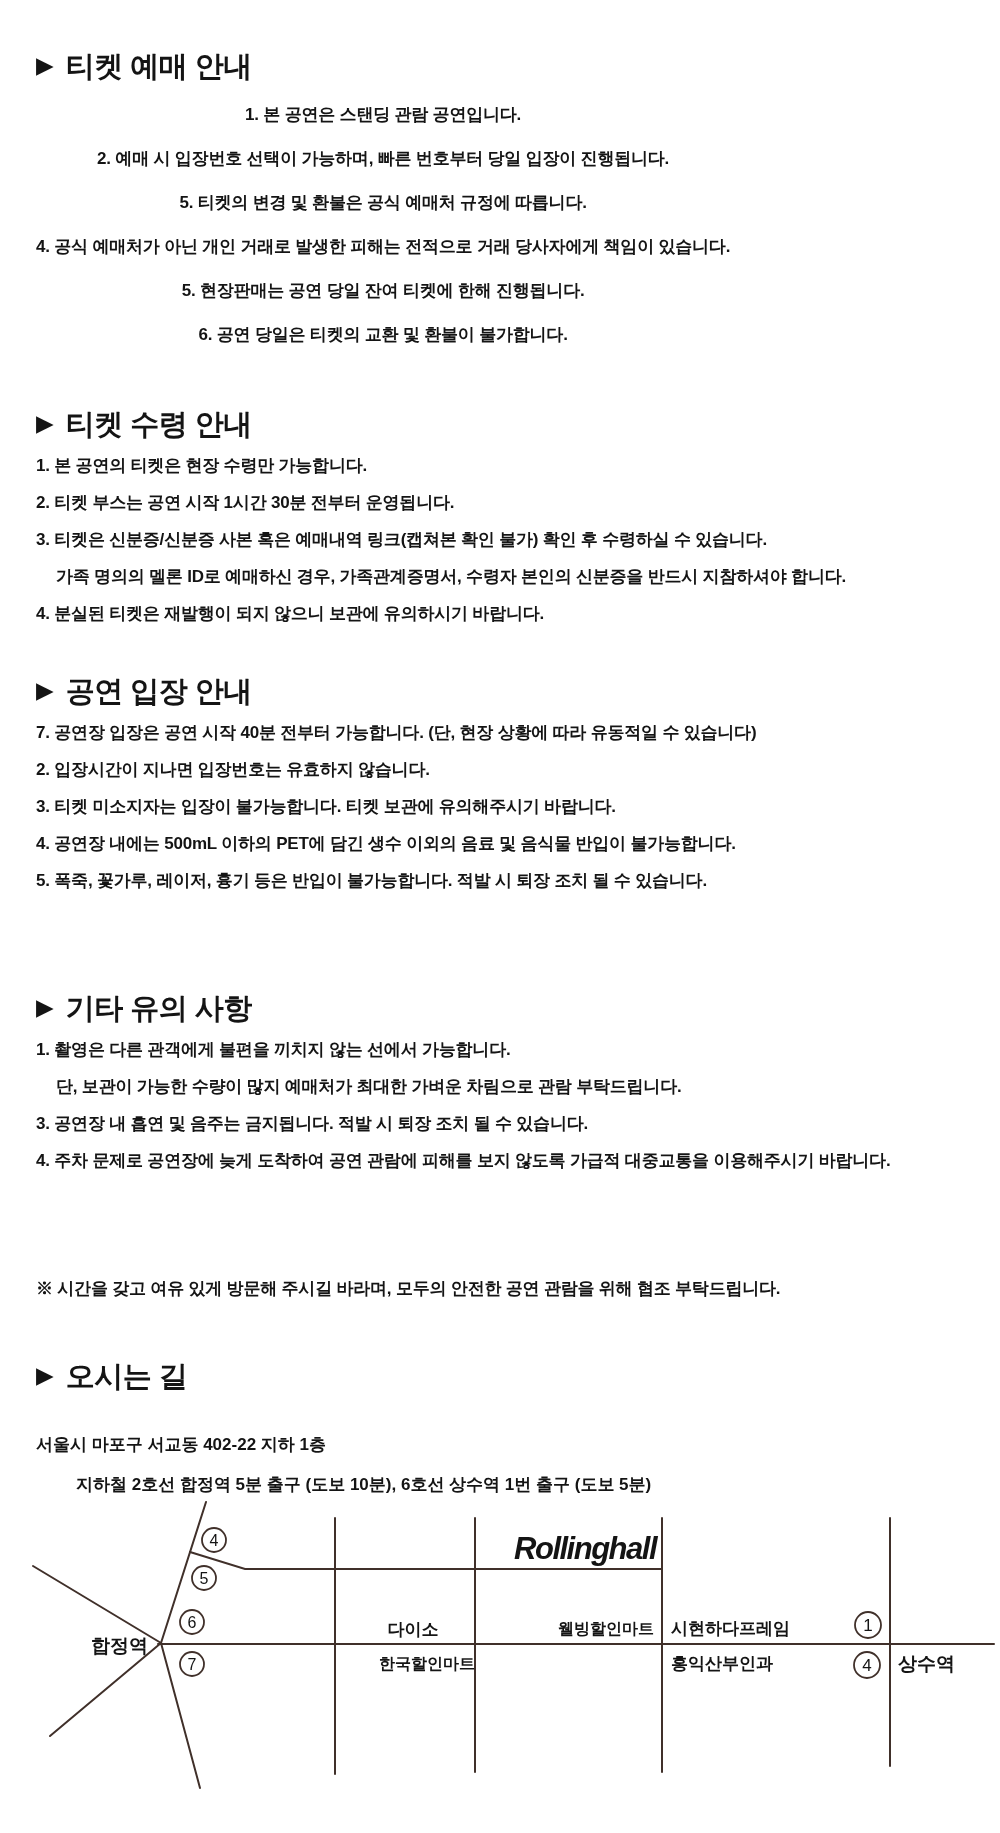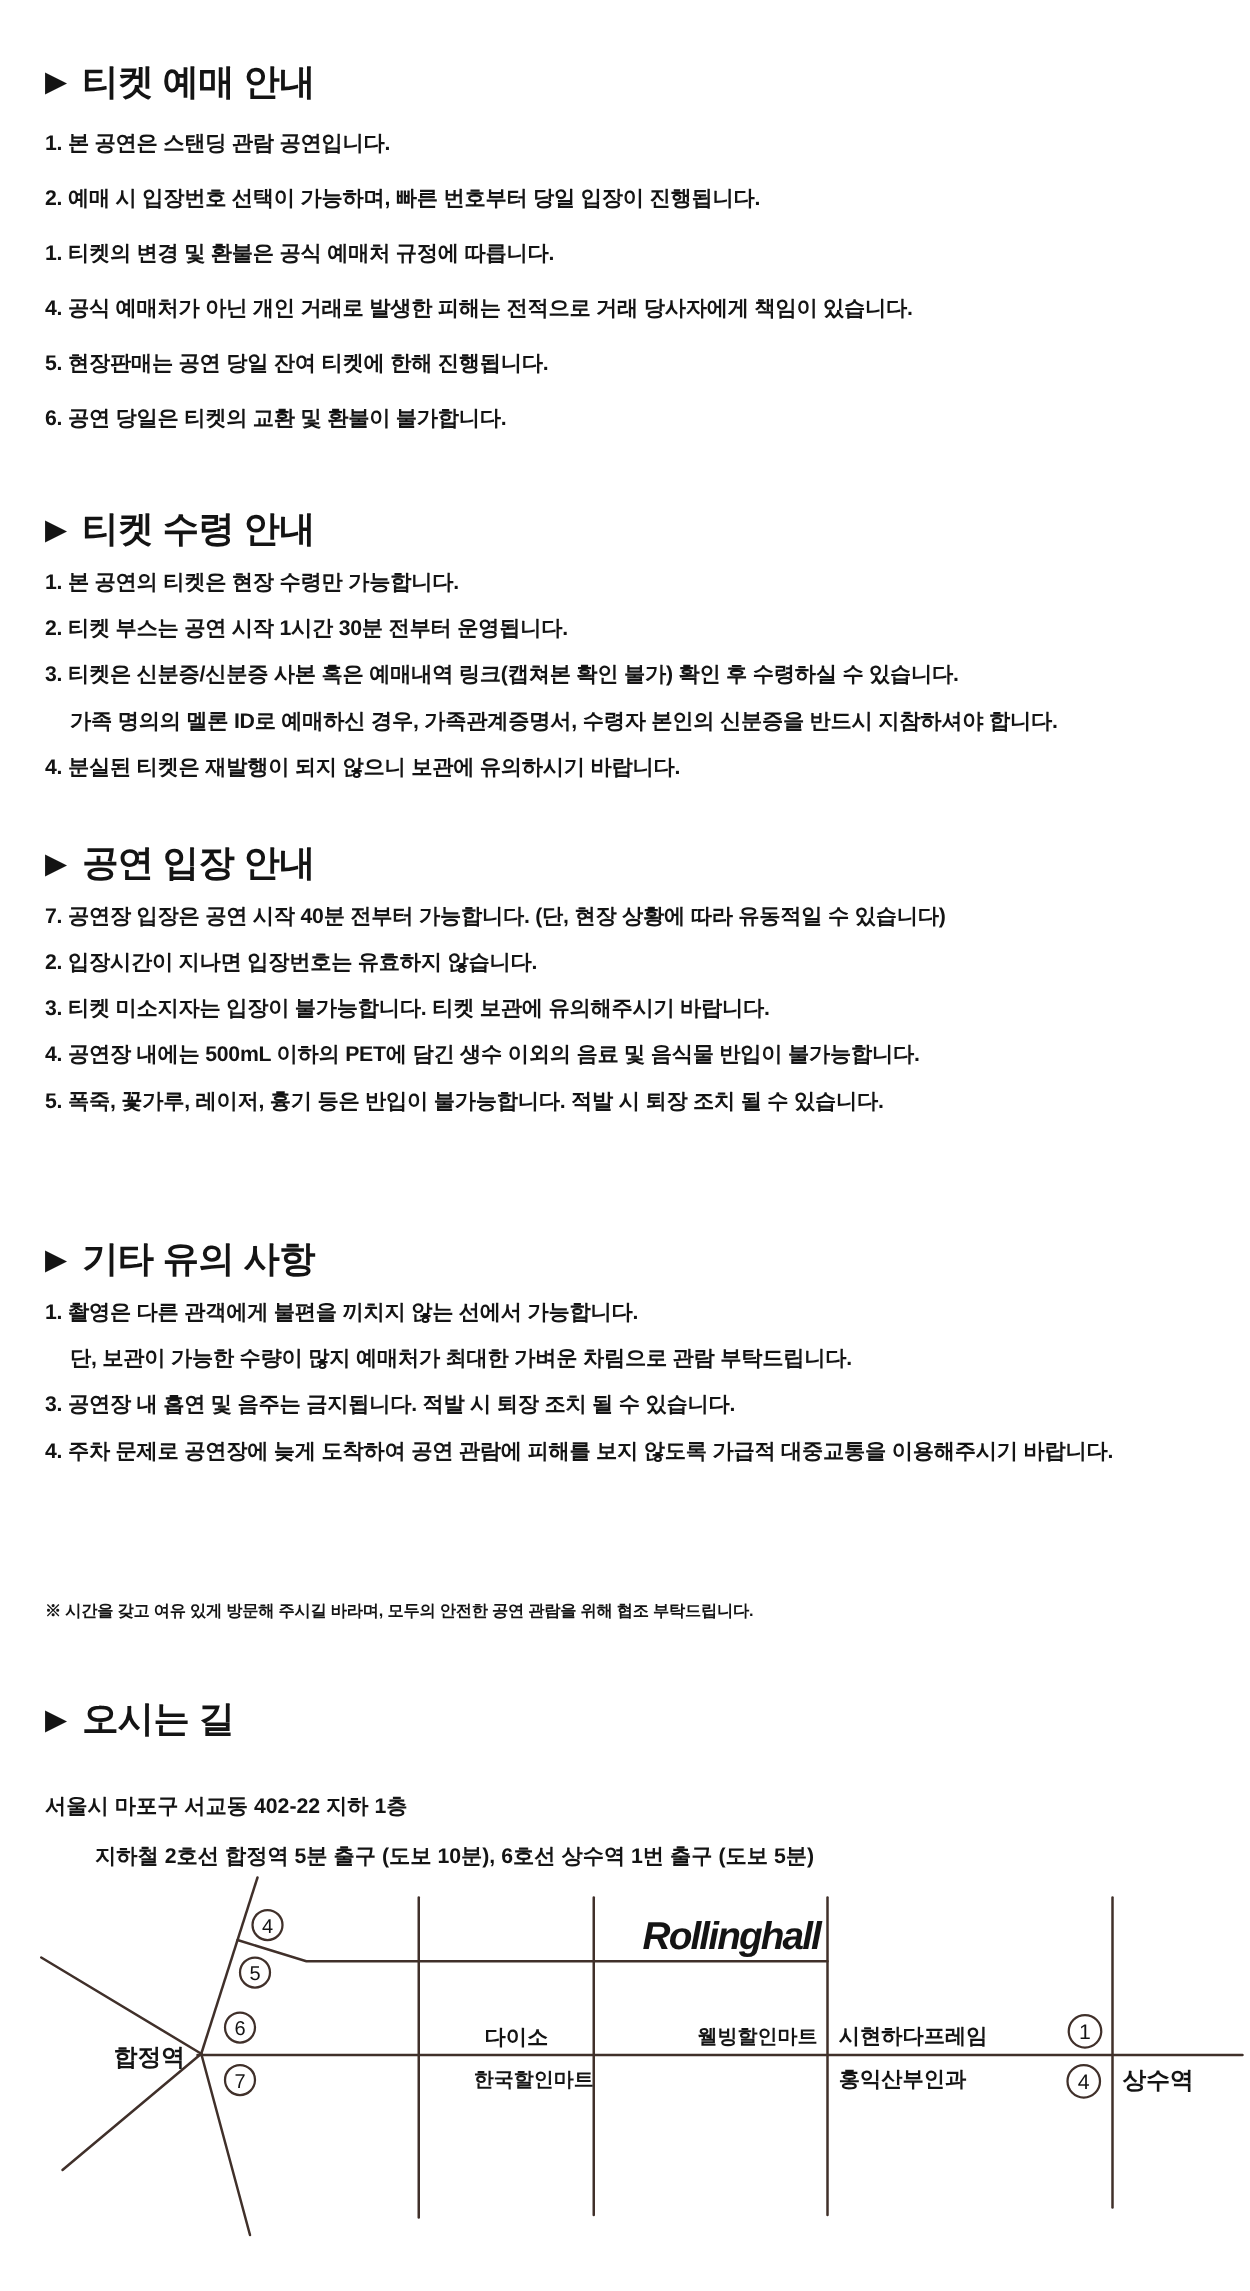--- a/index.html
+++ b/index.html
@@ -9,24 +9,24 @@
     position:relative; width:1000px; height:1833px; background:#fff;
     font-family:"Liberation Sans", sans-serif; color:var(--ink);
     overflow:hidden;
   }
   .sec { position:absolute; left:36px; white-space:nowrap; }
   .sec-head { display:flex; align-items:center; line-height:33px; margin-bottom:14px; }
   .sec1 .sec-head { margin-bottom:21px; }
   .marker { font-size:23px; margin-right:12px; transform:translateY(-1px); }
   .sec-title { font-size:29px; font-weight:800; letter-spacing:-0.5px; }
   .row { font-size:17px; font-weight:600; line-height:22px; letter-spacing:-0.2px; }
-  .sec1 .row { height:44px; }
+  .sec1 .row { height:44px;text-align:center; }
   .sec2 .row, .sec3 .row, .sec4 .row { height:37px; }
   .row.indent { padding-left:20px; }
-  .notice { position:absolute; left:36px; top:1278px; font-size:13px; font-weight:600;
+  .notice { position:absolute; left:36px; top:1278px; font-size:17px; font-weight:600;
             line-height:22px; letter-spacing:-0.2px; white-space:nowrap; }
   .addr  { font-size:17px; font-weight:600; line-height:20px; margin-top:42px; }
   .subway{ font-size:17px; font-weight:600; line-height:20px; margin-top:20px;margin-left:40px; }
   .map-svg { position:absolute; left:0; top:1480px; }
   .map-svg line, .map-svg polyline { stroke:var(--road); stroke-width:2; stroke-linecap:round; fill:none; }
   .map-svg circle { stroke:var(--road); stroke-width:1.8; fill:#ffffff; }
   .map-svg text { fill:var(--ink); font-family:"Liberation Sans", sans-serif; }
   .map-label { font-weight:700; }
   .exit-num { font-weight:500; }
   .logo-text { font-weight:900; font-style:italic; letter-spacing:-1.5px; }
@@ -36,21 +36,21 @@
 
 <div class="page">
 
   <div class="sec sec1" style="top:50px">
     <div class="sec-head">
       <span class="marker">▶</span>
       <span class="sec-title">티켓 예매 안내</span>
     </div>
     <div class="row">1. 본 공연은 스탠딩 관람 공연입니다.</div>
     <div class="row">2. 예매 시 입장번호 선택이 가능하며, 빠른 번호부터 당일 입장이 진행됩니다.</div>
-    <div class="row">1. 티켓의 변경 및 환불은 공식 예매처 규정에 따릅니다.</div>
+    <div class="row">5. 티켓의 변경 및 환불은 공식 예매처 규정에 따릅니다.</div>
     <div class="row">4. 공식 예매처가 아닌 개인 거래로 발생한 피해는 전적으로 거래 당사자에게 책임이 있습니다.</div>
     <div class="row">5. 현장판매는 공연 당일 잔여 티켓에 한해 진행됩니다.</div>
     <div class="row">6. 공연 당일은 티켓의 교환 및 환불이 불가합니다.</div>
   </div>
 
   <div class="sec sec2" style="top:408px">
     <div class="sec-head">
       <span class="marker">▶</span>
       <span class="sec-title">티켓 수령 안내</span>
     </div>

